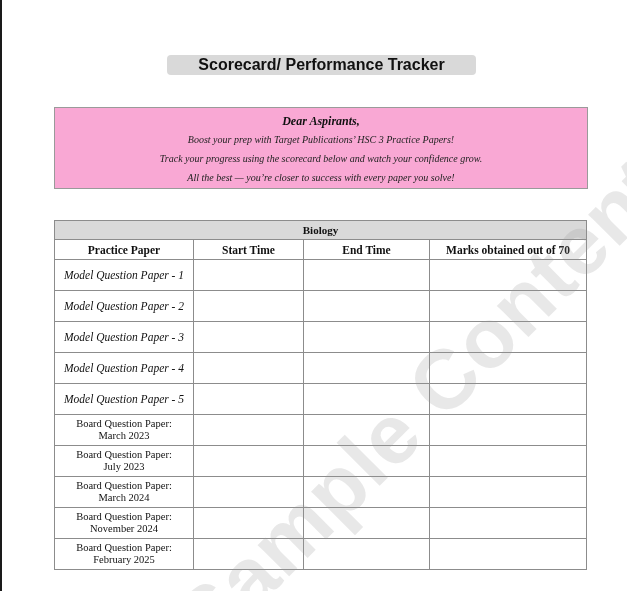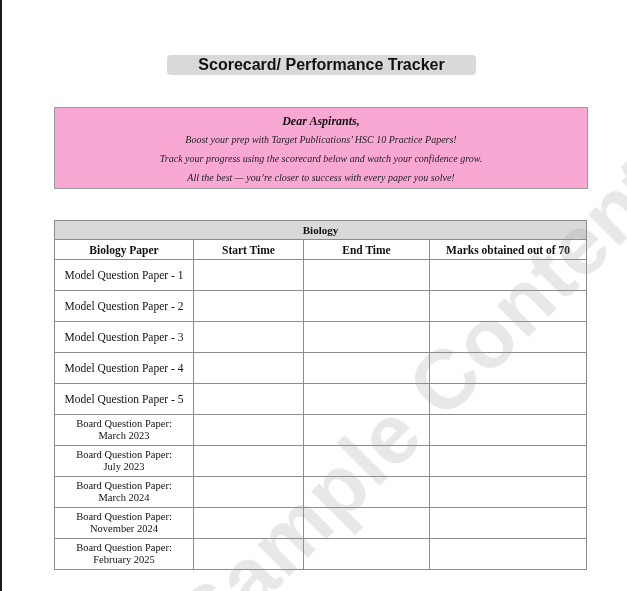--- a/index.html
+++ b/index.html
@@ -85,51 +85,51 @@
       height: 18px;
       font-weight: bold;
       font-size: 11px;
     }
     table.score .head-row th {
       height: 19px;
       font-weight: bold;
       font-size: 11.5px;
       background: #fff;
     }
-    table.score tr.model td { height: 30px; }
+    table.score tr.model td { height: 30px; font-style: italic; }
     table.score tr.board td { height: 30px; line-height: 12px; font-size: 10.5px; }
     table.score tr.model td.qp { font-size: 11.5px; }
   </style>
 </head>
 <body>
 
 <div class="left-edge"></div>
 
 <div class="title-box">Scorecard/ Performance Tracker</div>
 
 <div class="intro-box">
   <div class="greeting">Dear Aspirants,</div>
-  <div class="line">Boost your prep with Target Publications’ HSC 10 Practice Papers!</div>
+  <div class="line">Boost your prep with Target Publications’ HSC 3 Practice Papers!</div>
   <div class="line">Track your progress using the scorecard below and watch your confidence grow.</div>
   <div class="line">All the best — you’re closer to success with every paper you solve!</div>
 </div>
 
 <table class="score">
   <colgroup>
     <col style="width:139px">
     <col style="width:110px">
     <col style="width:126px">
     <col style="width:157px">
   </colgroup>
   <tbody>
       <tr class="subject-row">
     <th colspan="4">Biology</th>
   </tr>
   <tr class="head-row">
-    <th>Biology Paper</th>
+    <th>Practice Paper</th>
     <th>Start Time</th>
     <th>End Time</th>
     <th>Marks obtained out of 70</th>
   </tr>
 
   <tr class="model">
     <td class="qp">Model Question Paper - 1</td>
     <td></td>
     <td></td>
     <td></td>

